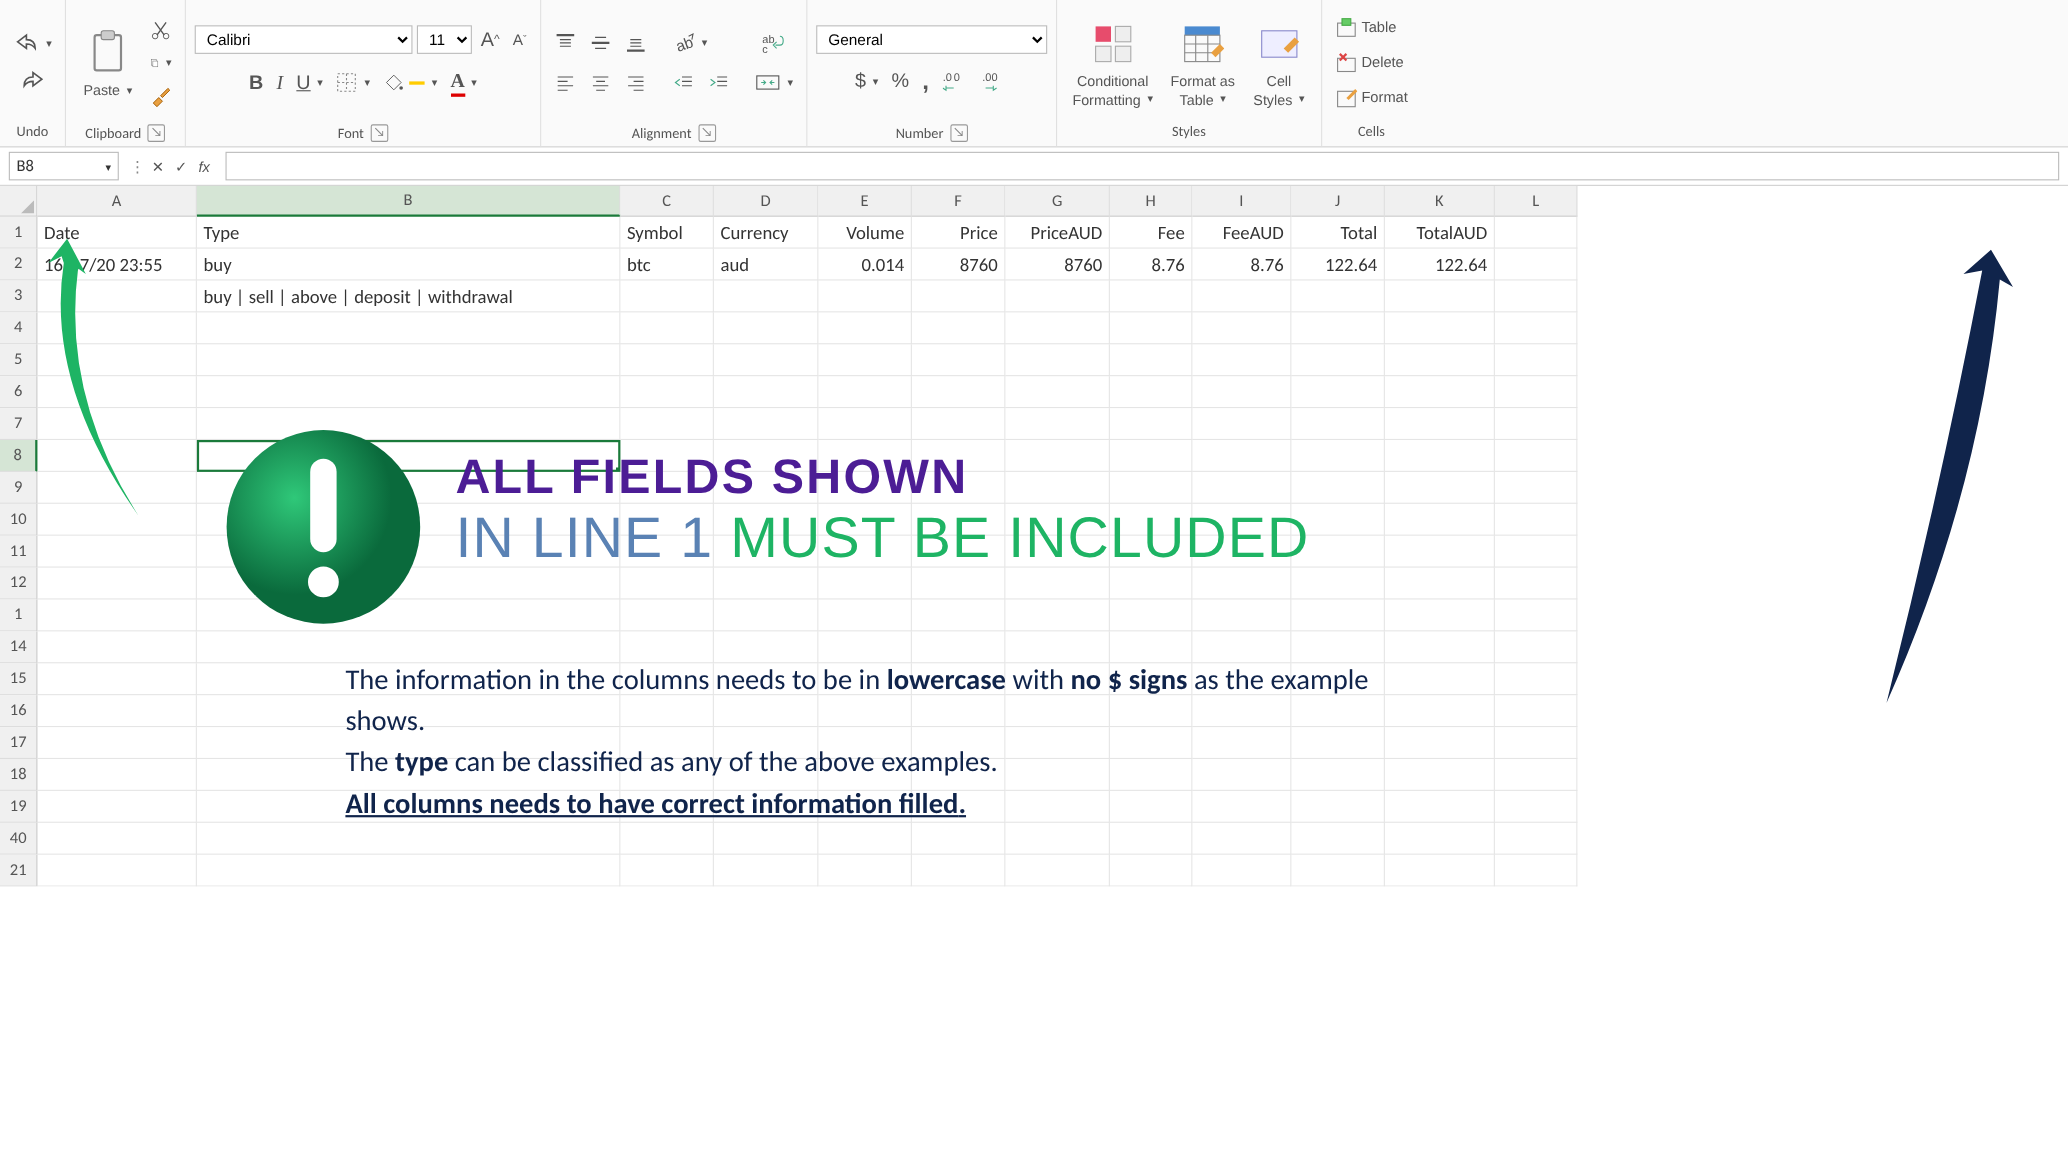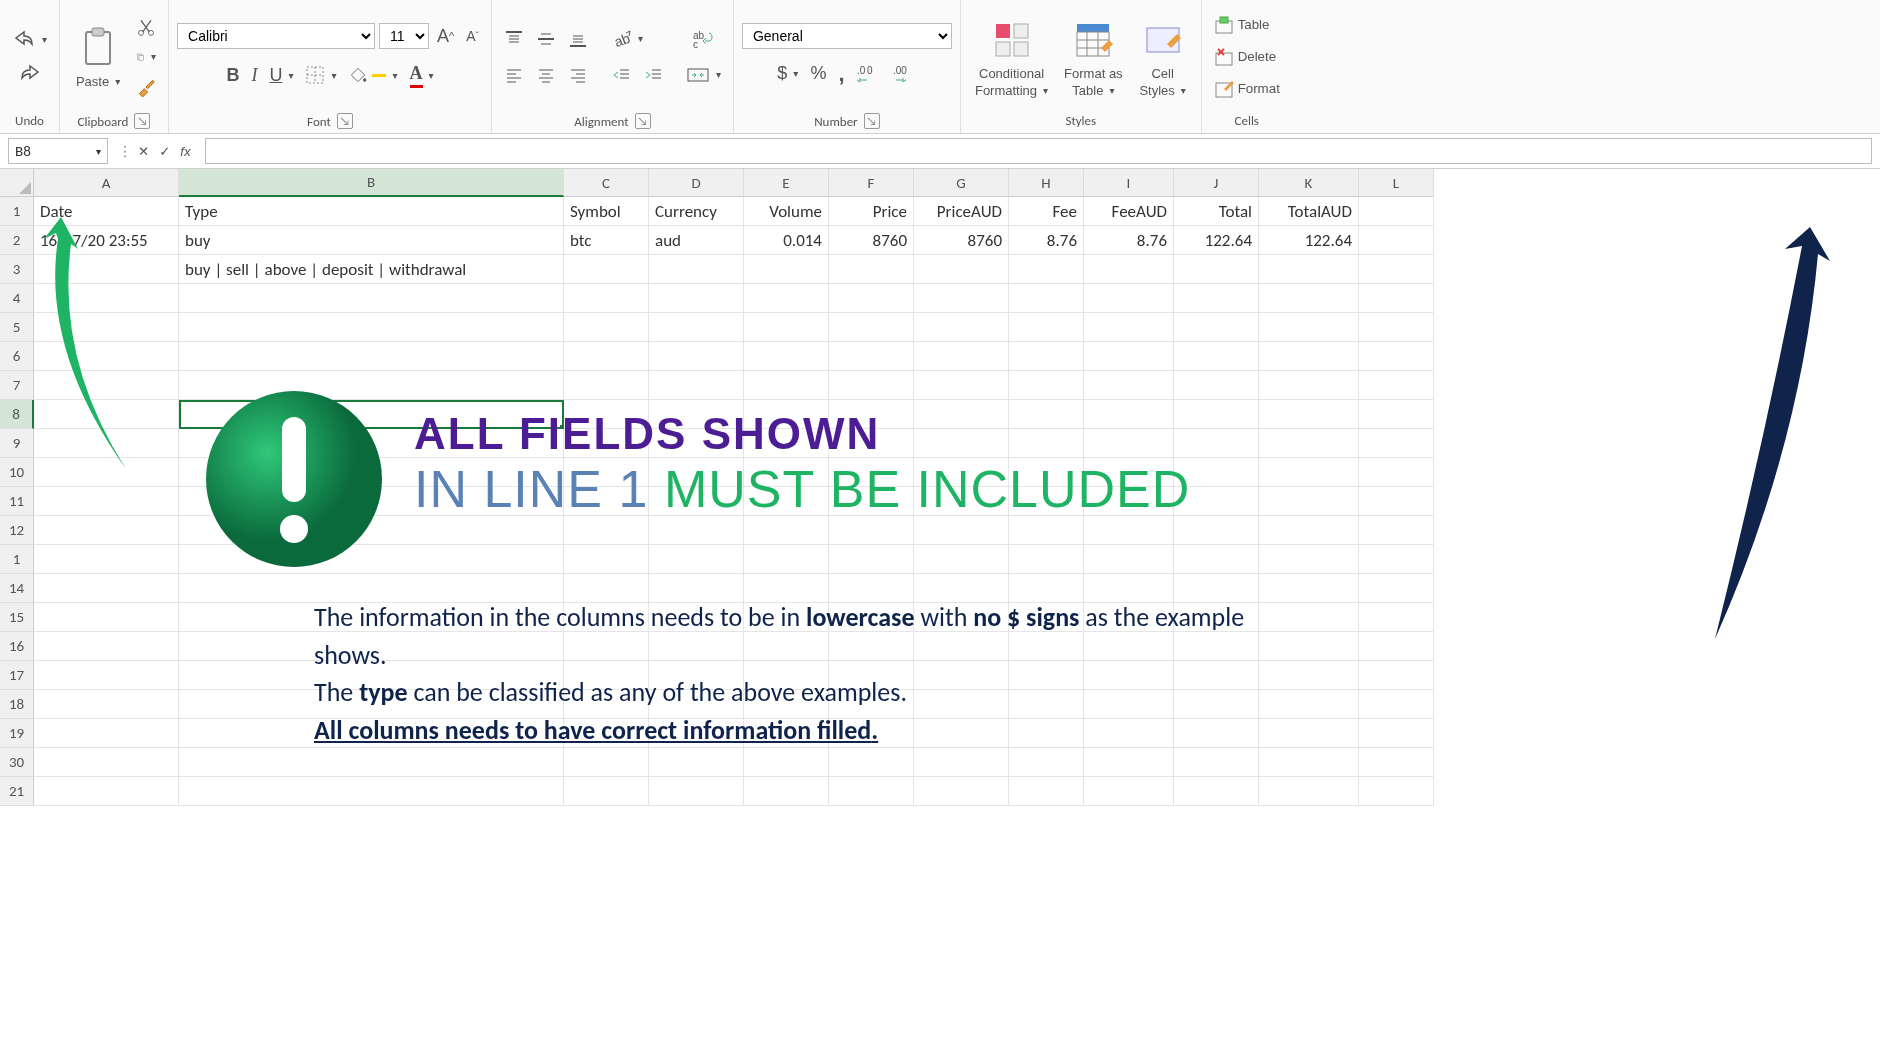--- a/index.html
+++ b/index.html
@@ -435,21 +435,21 @@
         <div class="row-header">10</div>
         <div class="row-header">11</div>
         <div class="row-header">12</div>
         <div class="row-header">1</div>
         <div class="row-header">14</div>
         <div class="row-header">15</div>
         <div class="row-header">16</div>
         <div class="row-header">17</div>
         <div class="row-header">18</div>
         <div class="row-header">19</div>
-        <div class="row-header">30</div>
+        <div class="row-header">40</div>
         <div class="row-header">21</div>
       </div>
   </div>
   <div class="grid">
     <div class="col-headers" id="col-header-container">
         <div class="col-header wA">A</div>
         <div class="col-header wB active">B</div>
         <div class="col-header wC">C</div>
         <div class="col-header wD">D</div>
         <div class="col-header wE">E</div>

